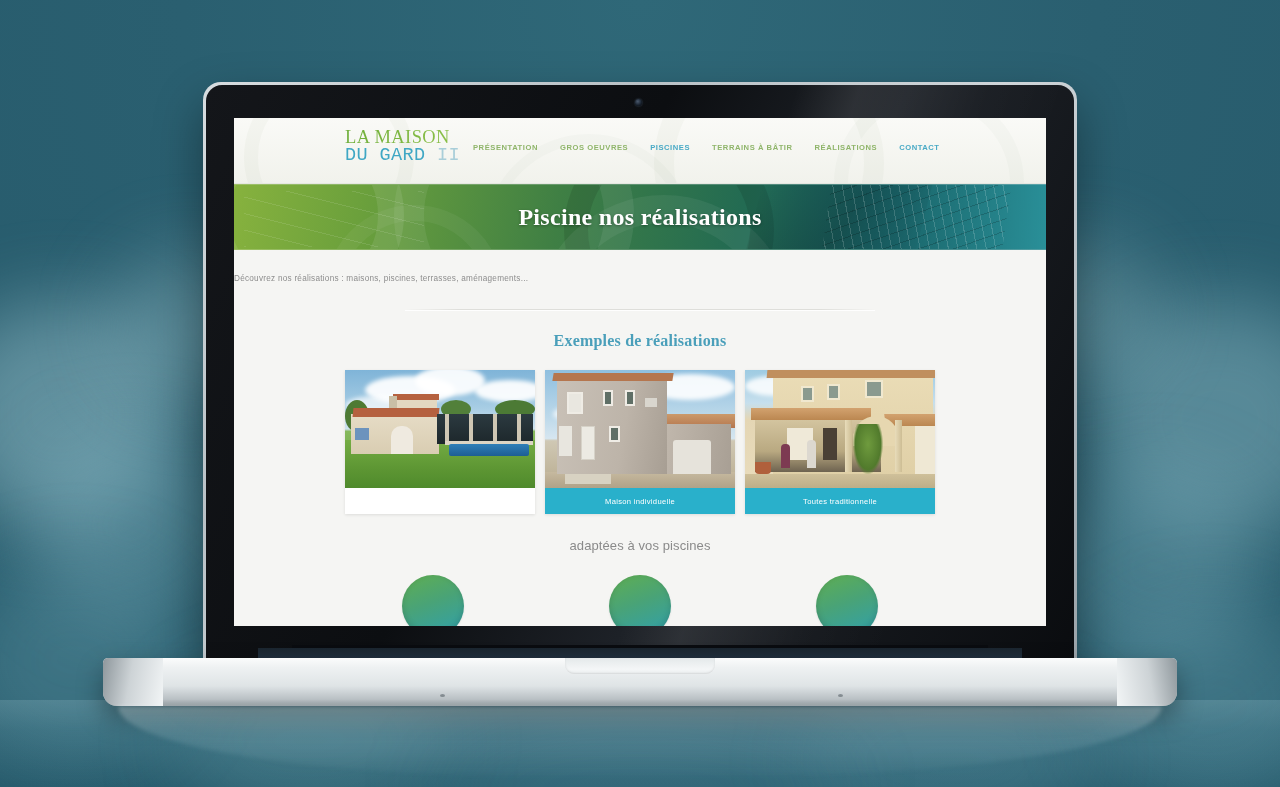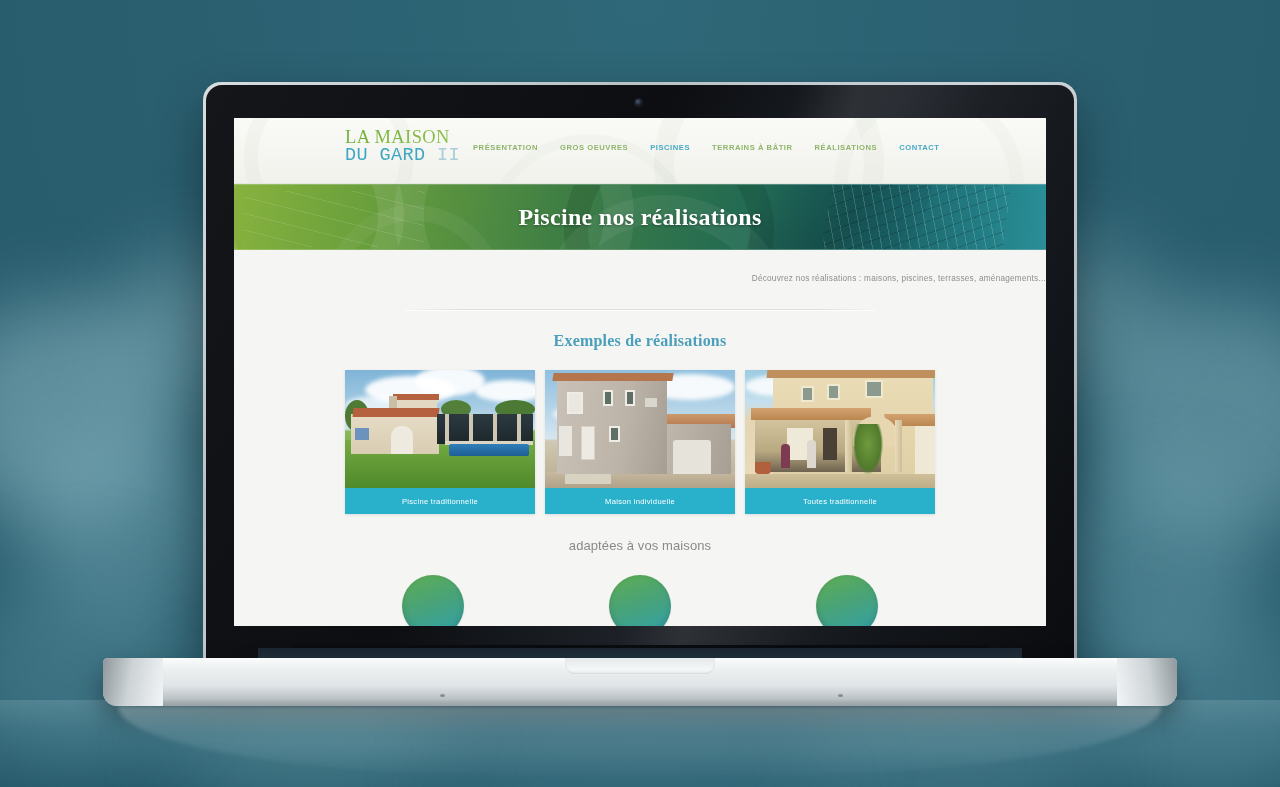--- a/index.html
+++ b/index.html
@@ -278,21 +278,21 @@
     z-index: 5;
     font-family: "Liberation Serif", serif;
     font-size: 24px;
     color: #ffffff;
     letter-spacing: 0.3px;
     text-shadow: 0 1px 3px rgba(0,0,0,0.35);
   }
 
   
   .intro {
-    text-align: right;
+    text-align: left;
     padding: 24px 0 0 0;
   }
   .intro-text {
     font-size: 8.2px;
     color: #8d8d8d;
     letter-spacing: 0.25px;
   }
   .divider {
     width: 470px;
     height: 1px;
@@ -523,21 +523,20 @@
             <div class="garage"></div>
             <div class="shutter"></div>
             <div class="terrace"></div>
             <div class="colpost" style="left:100px"></div>
             <div class="colpost" style="left:124px"></div>
             <div class="colpost" style="left:148px"></div>
             <div class="colpost" style="left:172px"></div>
             <div class="poolrim"></div>
             <div class="pool"></div>
           </div>
-          <div class="card-cap">Piscine traditionnelle</div>
         </div>
 
         <div class="card">
           <div class="card-photo p2">
             <div class="cloud c1"></div>
               <div class="cloud c2"></div>
             <div class="ground"></div>
             <div class="wingroof"></div>
             <div class="wing"></div>
             <div class="body"></div>
@@ -577,21 +576,21 @@
             <div class="plant"></div>
             <div class="pot"></div>
             <div class="ground"></div>
           </div>
           <div class="card-cap">Toutes traditionnelle</div>
         </div>
 
       </div>
 
       <div class="prestations">
-        <div class="prest-sub">adaptées à vos maisons</div>
+        <div class="prest-sub">adaptées à vos piscines</div>
         <div class="circles">
           <div class="circle"></div>
           <div class="circle"></div>
           <div class="circle"></div>
         </div>
       </div>
 
     </div>
   </div>
 

